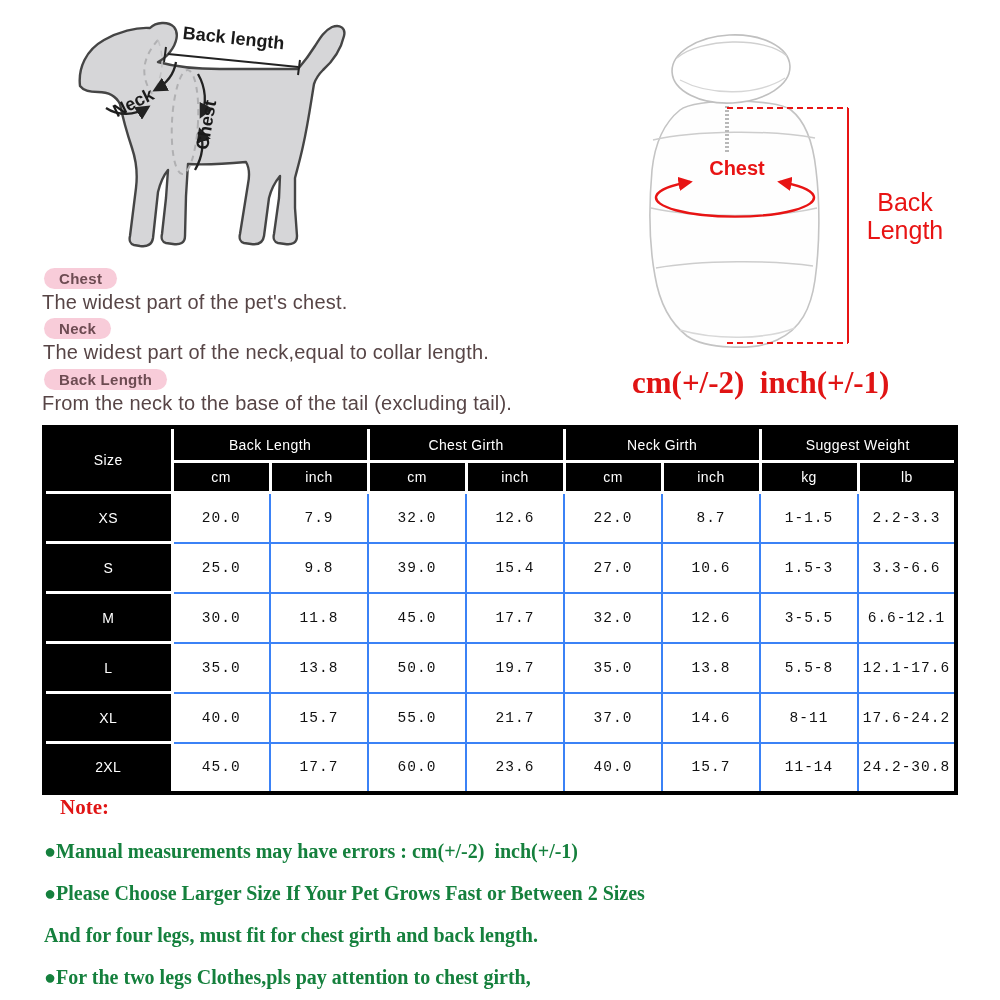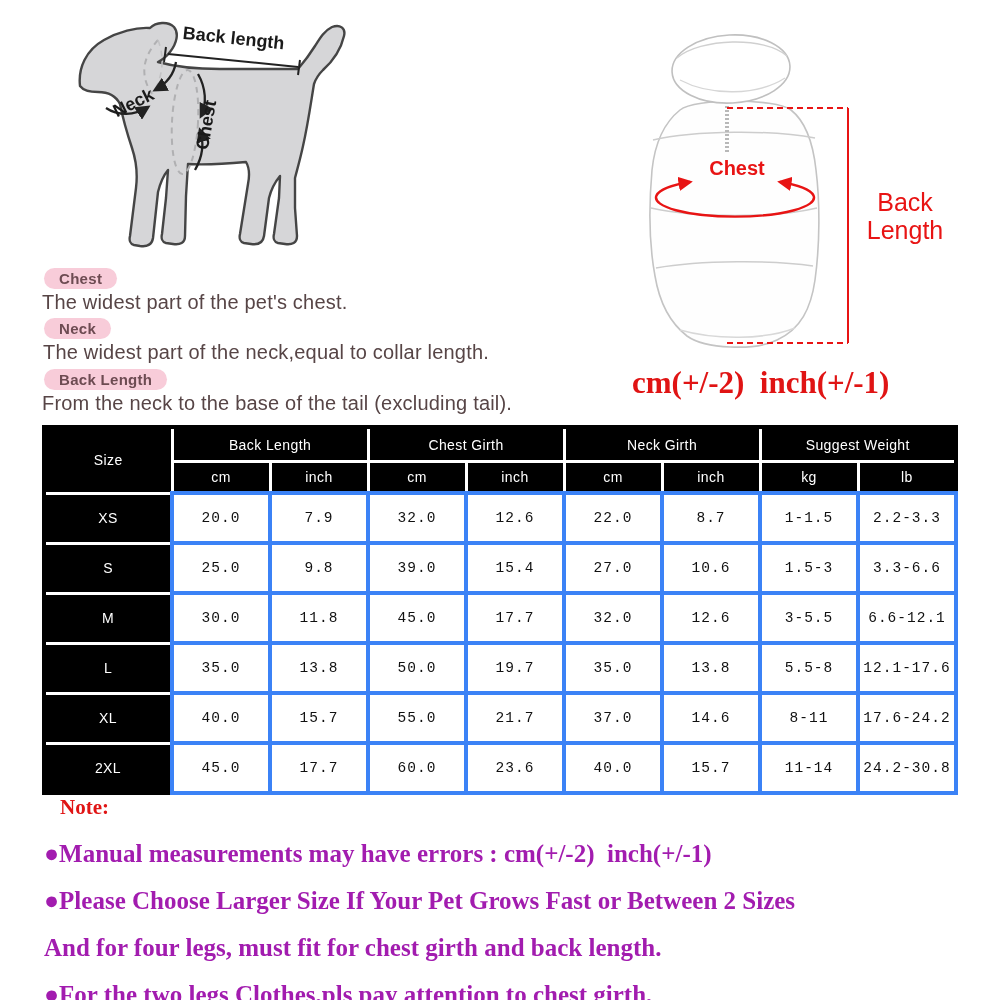--- a/index.html
+++ b/index.html
@@ -11,32 +11,32 @@
   .badge{display:inline-block;background:#f8ccd9;color:#6d4b52;font-weight:bold;
          font-size:15px;padding:2px 15px;border-radius:13px;letter-spacing:.3px;}
   .deftext{font-size:20px;color:#574546;letter-spacing:.2px;}
 
   
   .tolerance{font-family:"Liberation Serif", serif;font-weight:bold;font-size:31px;
              color:#e01414;white-space:pre;}
   .notes{left:44px;top:795px;}
   .note-title{font-family:"Liberation Serif", serif;font-weight:bold;font-size:21px;
               color:#e01414;margin:0 0 20px 16px;}
-  .note-line{font-family:"Liberation Serif", serif;font-weight:bold;font-size:25px;
-             color:#a21caf;margin:0 6px 19px 0;white-space:pre;}
+  .note-line{font-family:"Liberation Serif", serif;font-weight:bold;font-size:20px;
+             color:#15803d;margin:0 6px 19px 0;white-space:pre;}
 
   
   table.size-table{position:absolute;left:42px;top:425px;width:916px;
         border-collapse:collapse;table-layout:fixed;border:4px solid #000;background:#fff;}
   table.size-table th{background:#000;color:#fff;font-weight:normal;font-size:14px;
         border:3px solid #fff;letter-spacing:.4px;}
   table.size-table tr.h1 th{height:29px;}
   table.size-table tr.h2 th{height:26px;}
   table.size-table tr.data{height:50px;}
-  table.size-table td{background:#fff;border:4px solid #3b82f6;text-align:center;
+  table.size-table td{background:#fff;border:2px solid #3b82f6;text-align:center;
         vertical-align:middle;color:#111;
         font-family:"Liberation Mono", monospace;font-size:14.5px;letter-spacing:1px;}
 
   svg text{font-family:"Liberation Sans", sans-serif;}
 </style>
 </head>
 <body>
 
 <div class="canvas">
 

